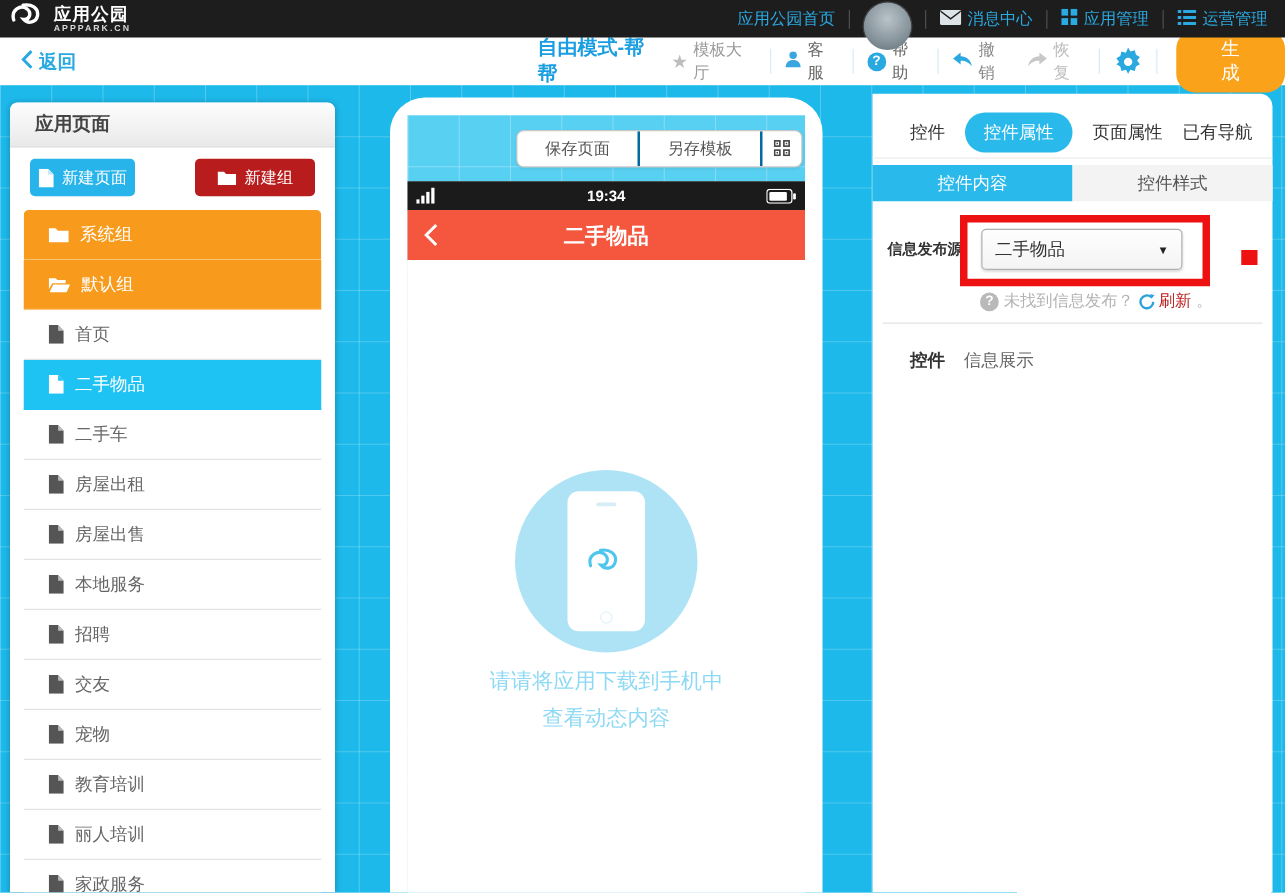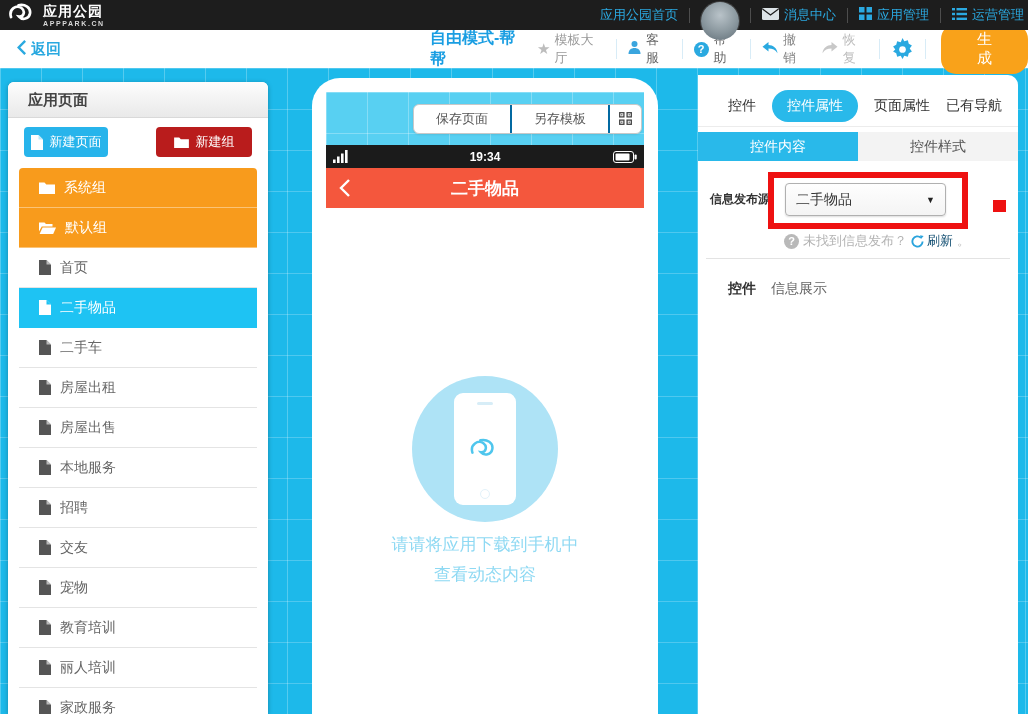--- a/index.html
+++ b/index.html
@@ -1,20 +1,20 @@
 <!DOCTYPE html>
 <html><head>
 <meta charset="utf-8">
 <style>
   * { margin:0; padding:0; box-sizing:border-box; }
   html,body { width:1028px; height:714px; overflow:hidden; }
   body { font-family:"Liberation Sans","DejaVu Sans",sans-serif; position:relative; background:#fff; }
 
   
-  .topbar { height:30px; background:#1d1d1d; display:flex; align-items:center; padding:0 4px 0 8px; position:relative; z-index:6; }
+  .topbar { height:30px; background:#1d1d1d; display:flex; align-items:center; padding:0 14px 0 8px; position:relative; z-index:6; }
   .logo { display:flex; align-items:center; gap:5px; }
   .logo-text { display:flex; flex-direction:column; line-height:1; }
   .logo-title { color:#fff; font-size:14px; font-weight:bold; letter-spacing:1px; }
   .logo-sub { color:#d8d8d8; font-size:7px; letter-spacing:1.6px; margin-top:2px; font-weight:bold; }
   .top-links { margin-left:auto; display:flex; align-items:center; }
   .top-link { color:#2ba9e1; font-size:13px; display:flex; align-items:center; gap:5px; cursor:pointer; }
   .top-sep { width:1px; height:15px; background:#4d4d4d; margin:0 11px; }
   .avatar { width:38px; height:38px; border-radius:50%; position:relative; top:6px;
             background:radial-gradient(circle at 50% 35%, #b9c3c9, #8a979e 55%, #5f6d76 100%);
             box-shadow:0 0 0 1px rgba(255,255,255,.15); }
@@ -108,21 +108,21 @@
             border-radius:4px; background:linear-gradient(#fefefe,#f4f4f4); box-shadow:0 1px 2px rgba(0,0,0,.14);
             display:flex; align-items:center; justify-content:space-between; padding:0 10px; font-size:14px;
             color:#333; cursor:pointer; }
   .select .caret { font-size:9px; color:#222; }
   .anno-box { position:absolute; left:70px; top:97px; width:200px; height:57px; border:6px solid #ee1111; }
   .anno-dot { position:absolute; left:295px; top:125px; width:13px; height:12px; background:#ee1111; }
   .help-row { position:absolute; left:86px; top:157px; display:flex; align-items:center; gap:4px;
               font-size:13px; color:#b3b3b3; }
   .help-q { width:15px; height:15px; border-radius:50%; background:#b9b9b9; color:#fff; font-size:11px;
             font-weight:bold; display:inline-flex; align-items:center; justify-content:center; }
-  .help-refresh { color:#0c4a6e; display:flex; align-items:center; gap:3px; cursor:pointer; }
+  .help-refresh { color:#b91c1c; display:flex; align-items:center; gap:3px; cursor:pointer; }
   .rp-divider { position:absolute; left:8px; right:8px; top:183px; border-top:1px solid #e3e3e3; }
   .widget-row { position:absolute; left:30px; top:205px; display:flex; align-items:center; gap:15px; font-size:14px; }
   .widget-label { font-weight:bold; color:#333; }
   .widget-value { color:#666; }
 </style>
 </head>
 <body>
 
 <div class="topbar">
   <div class="logo">

